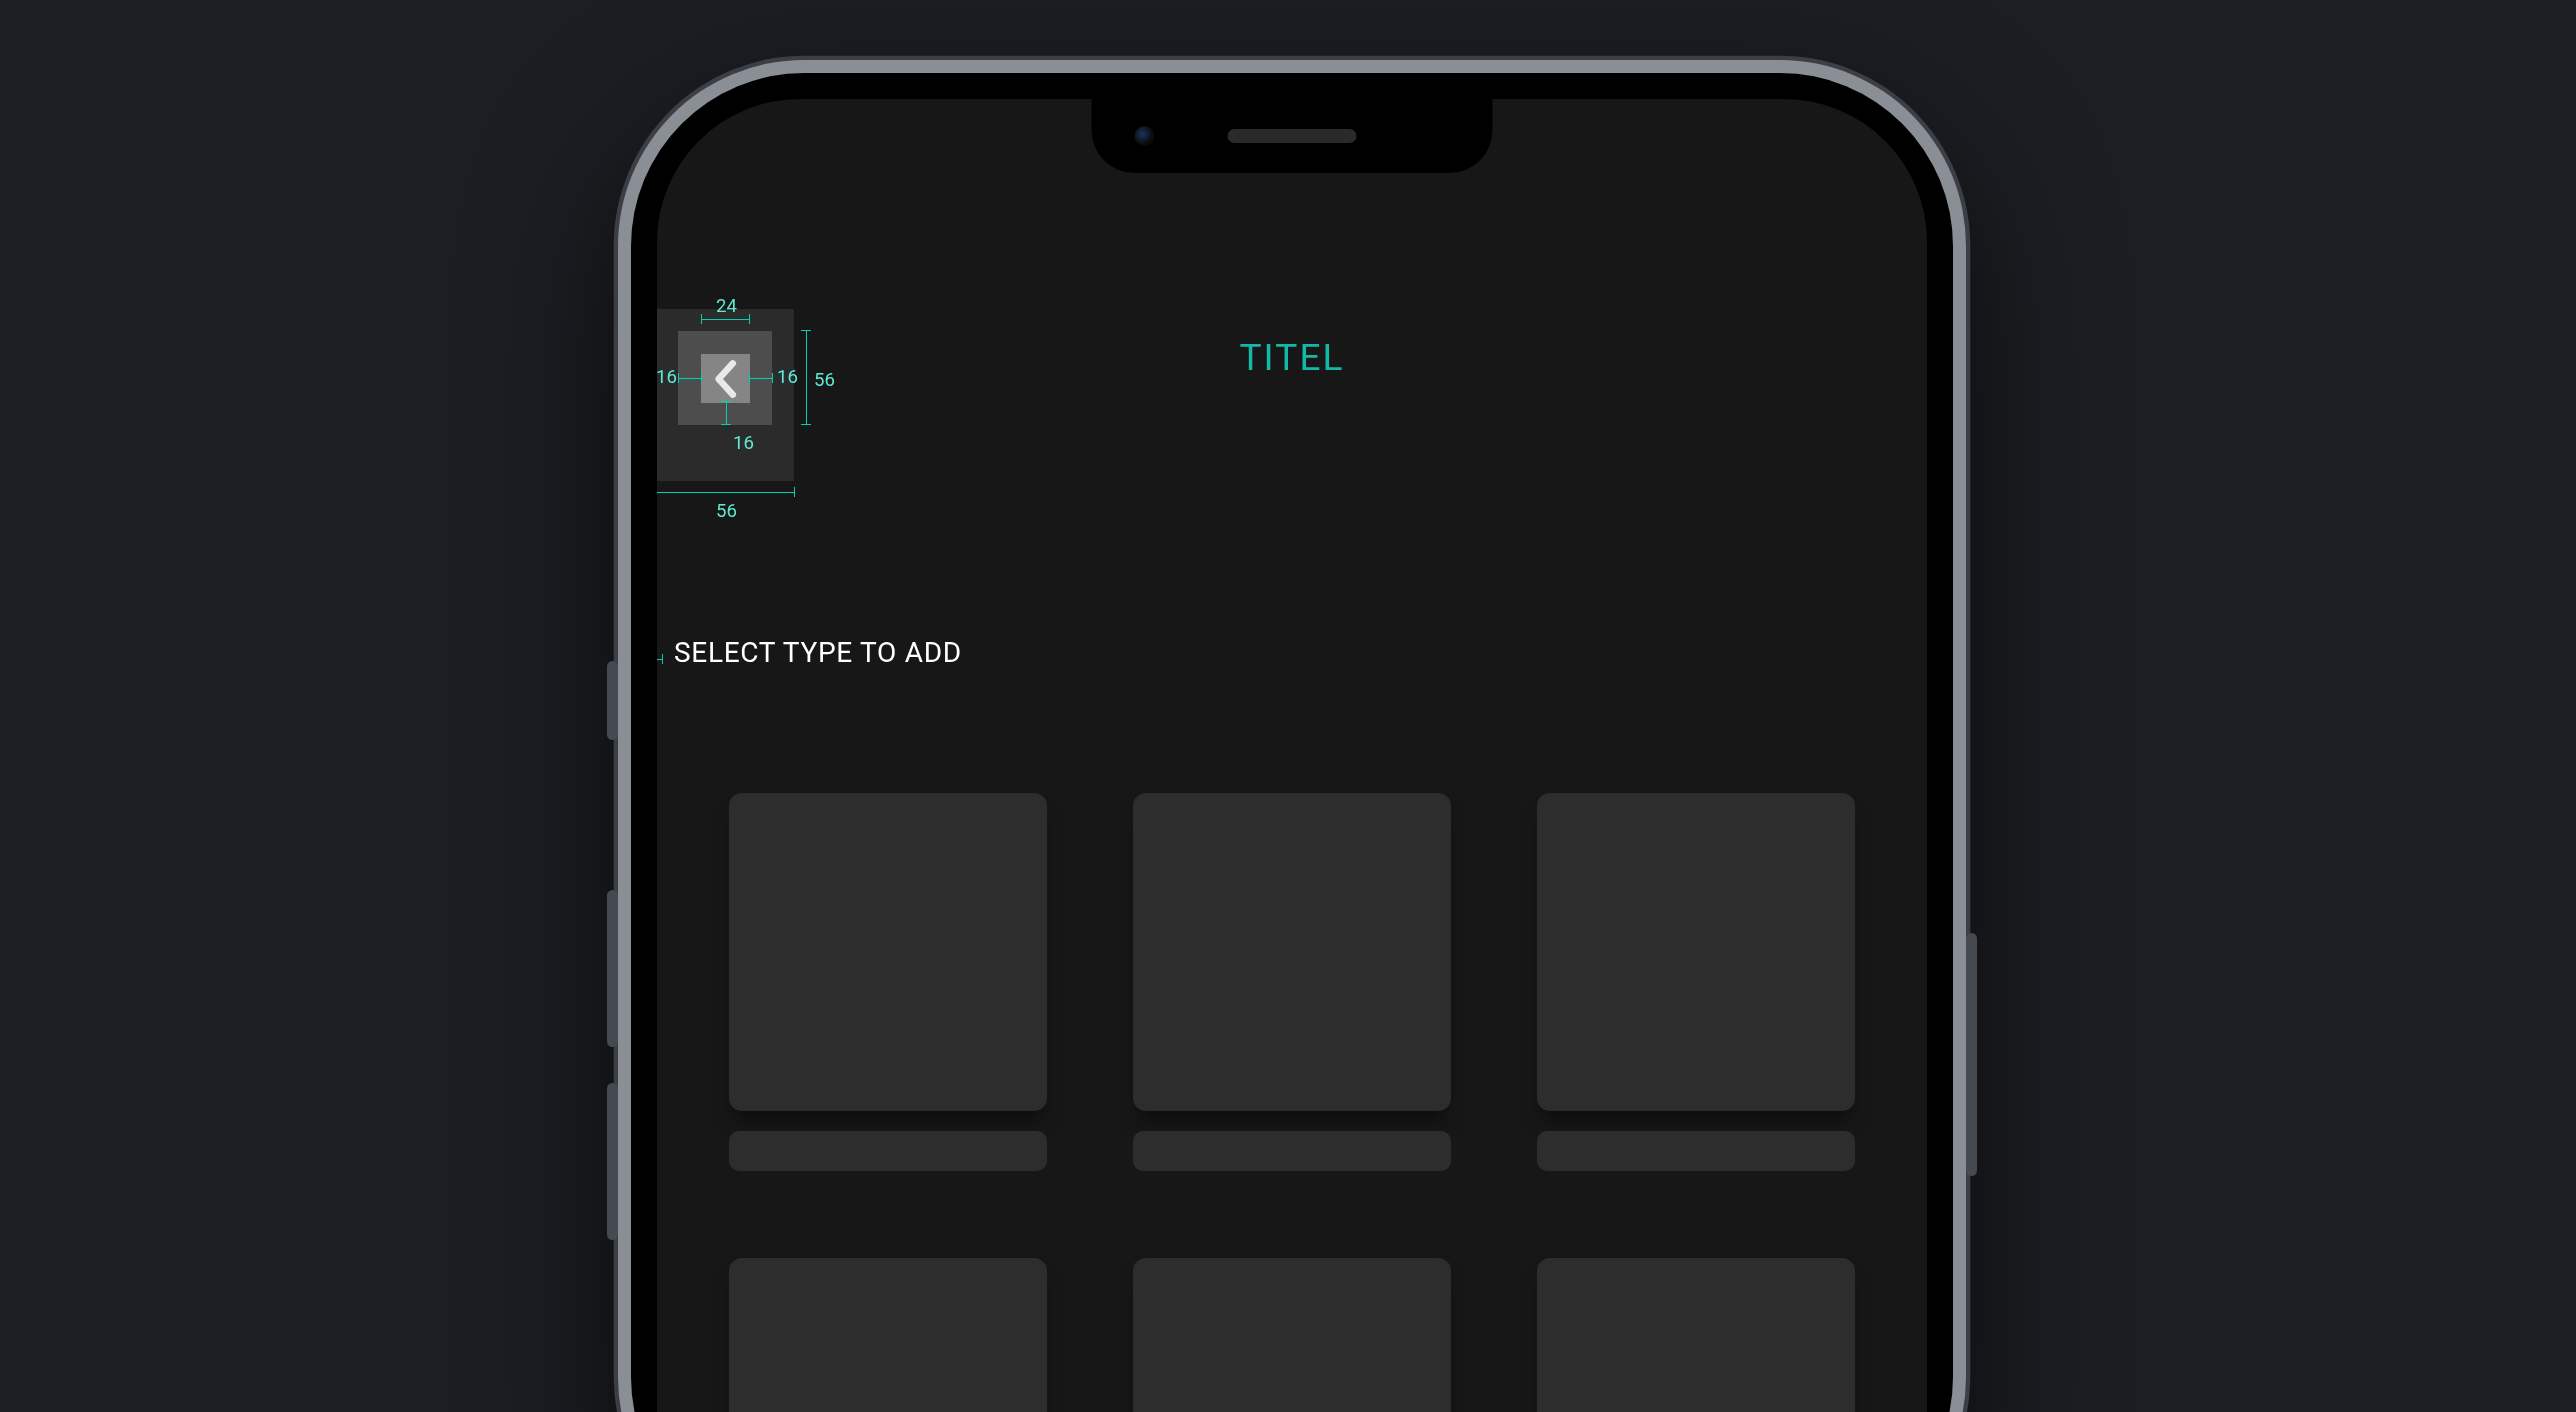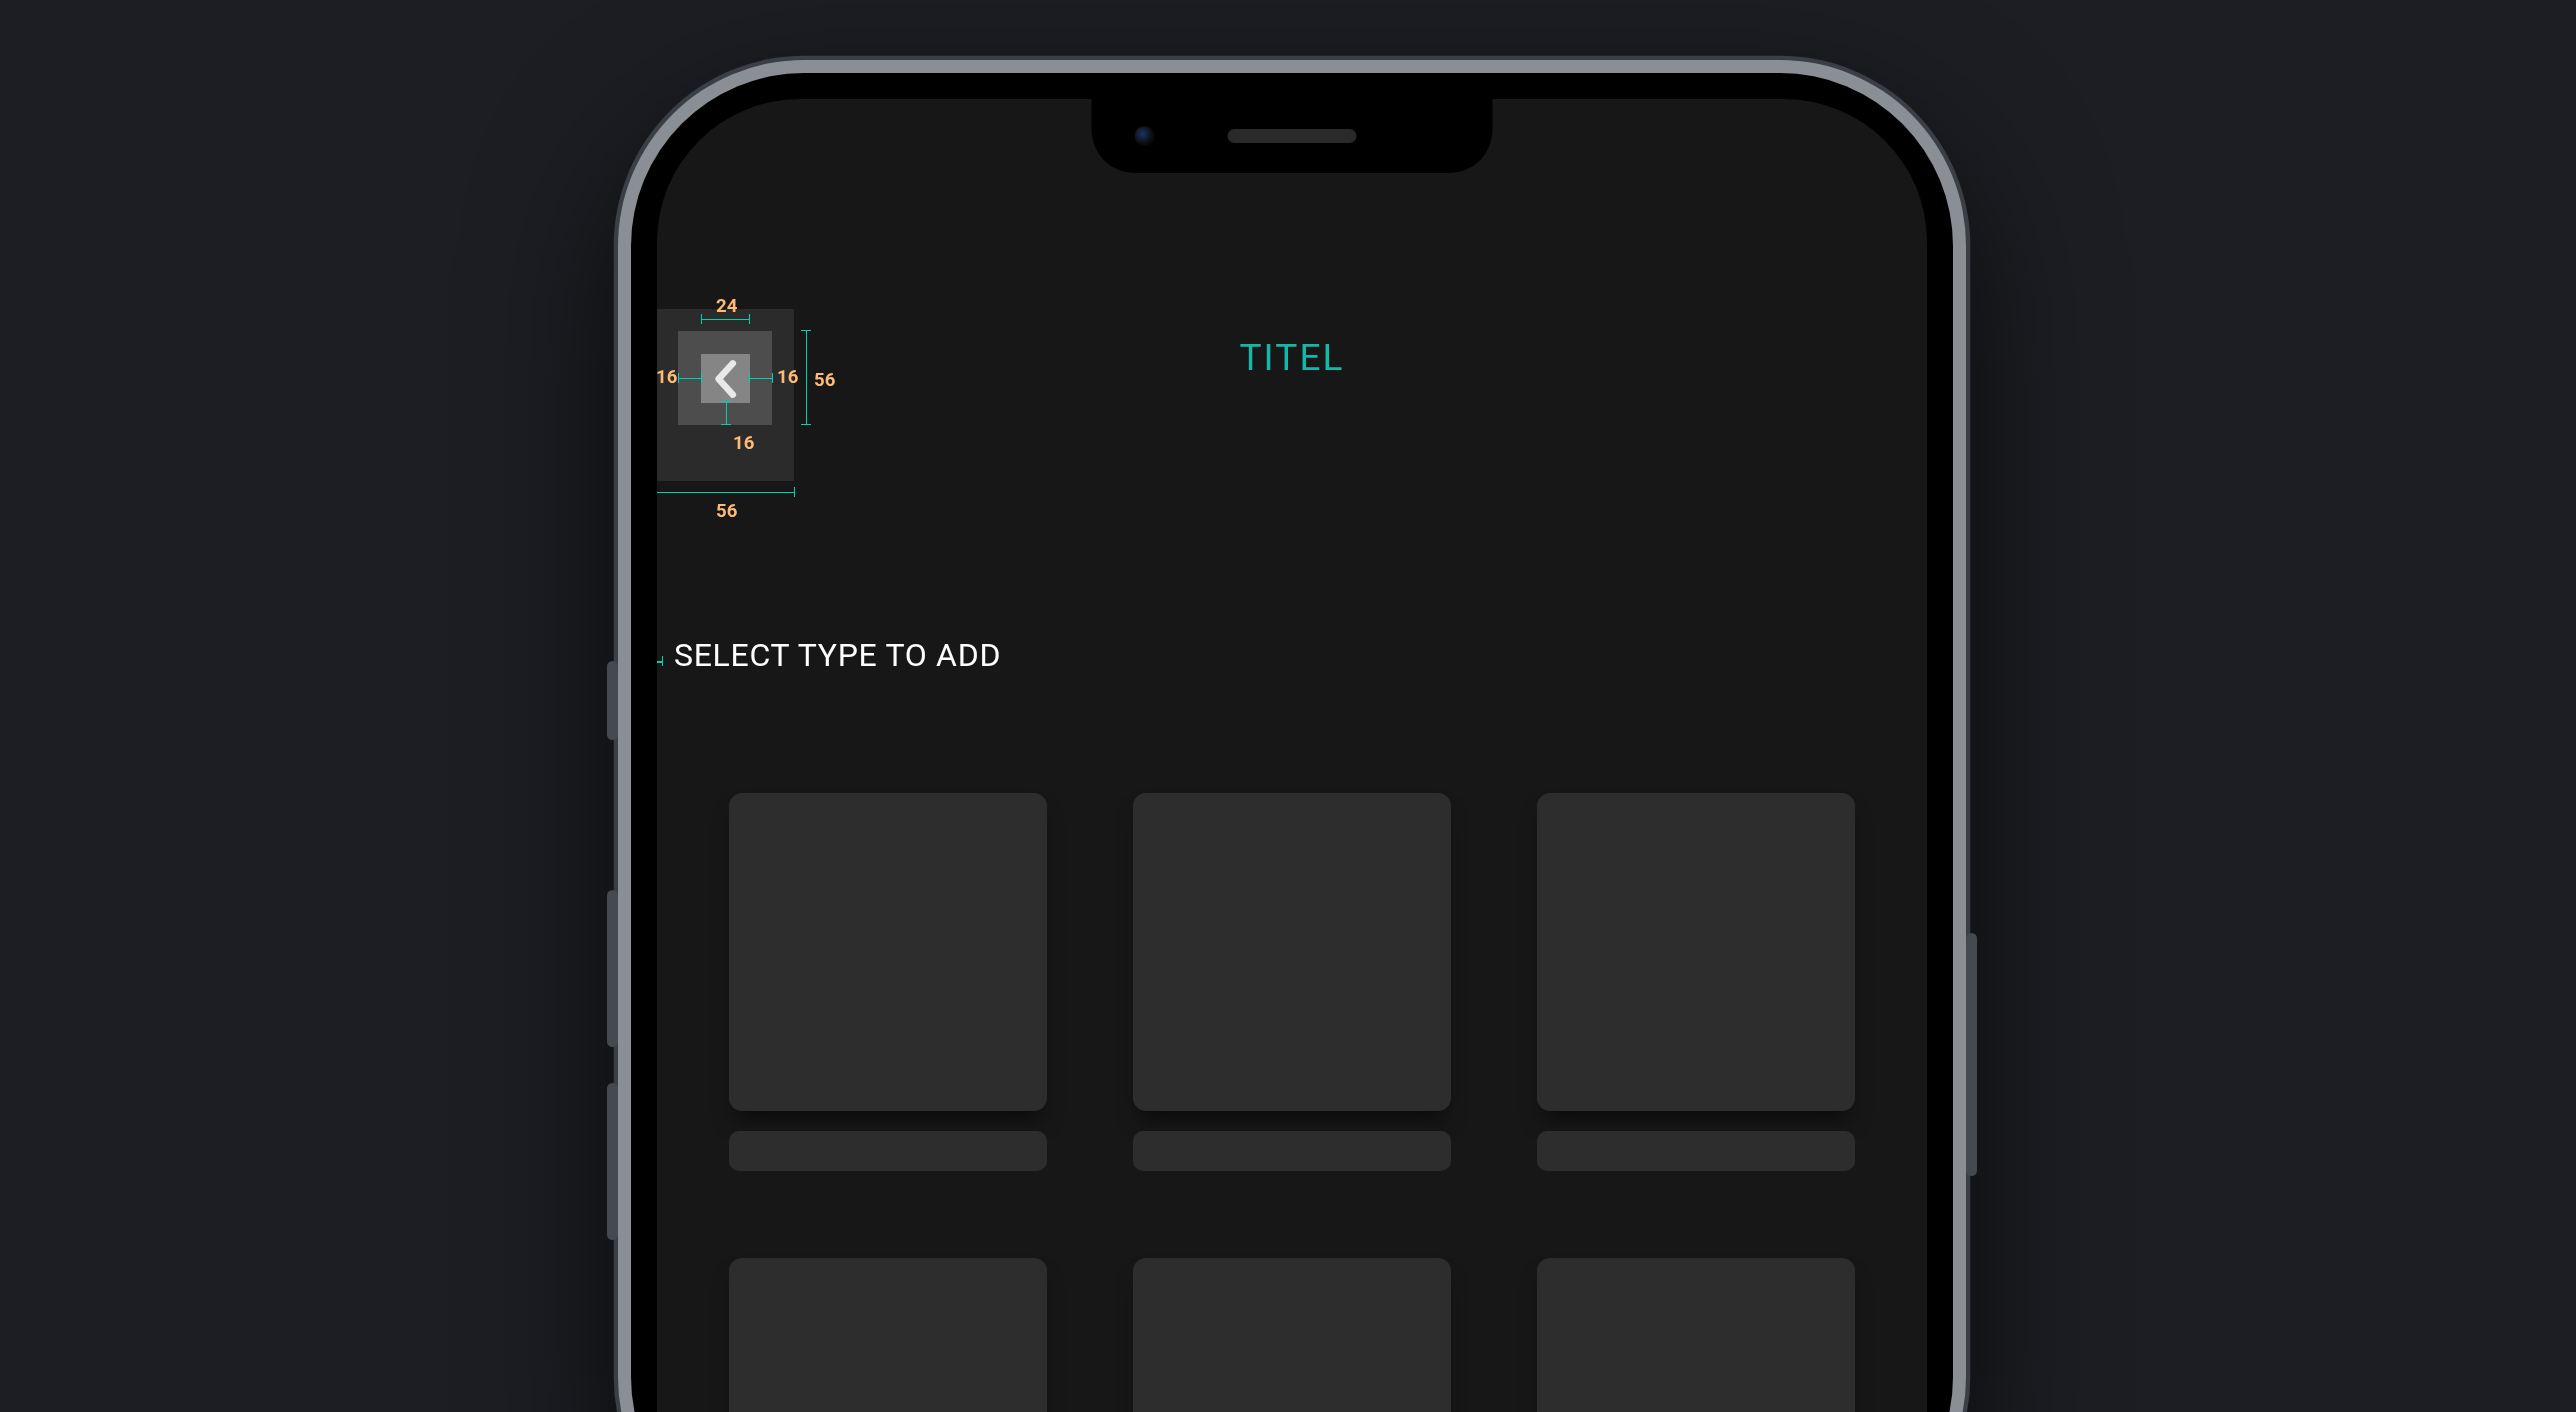--- a/index.html
+++ b/index.html
@@ -217,42 +217,42 @@
   .spec-line.h { height: 1.4px; }
   .spec-line.v { width: 1.4px; }
   .spec-cap {
     position: absolute;
     background: #00d2b0;
   }
   .spec-cap.h { width: 1.4px; height: 10px; }
   .spec-cap.v { width: 10px; height: 1.4px; }
   .spec-label {
     position: absolute;
-    color: #fdba74;
+    color: #5eead4;
     font-size: 18.6px;
-    font-weight: 700;
+    font-weight: 400;
   }
 
   
   .subtitle-row {
     position: absolute;
     top: 537px;
     left: -43px;
     right: 0;
     display: flex;
     align-items: center;
   }
   .subtitle-ruler {
     position: relative;
     width: 50px;
     height: 21.5px;
   }
   .subtitle-text {
     color: #fff;
-    font-size: 32px;
+    font-size: 28px;
     letter-spacing: 0.7px;
     margin-left: 10px;
   }
 
   
   .type-grid {
     position: absolute;
     top: 694px;
     left: 72px;
     right: 72px;

